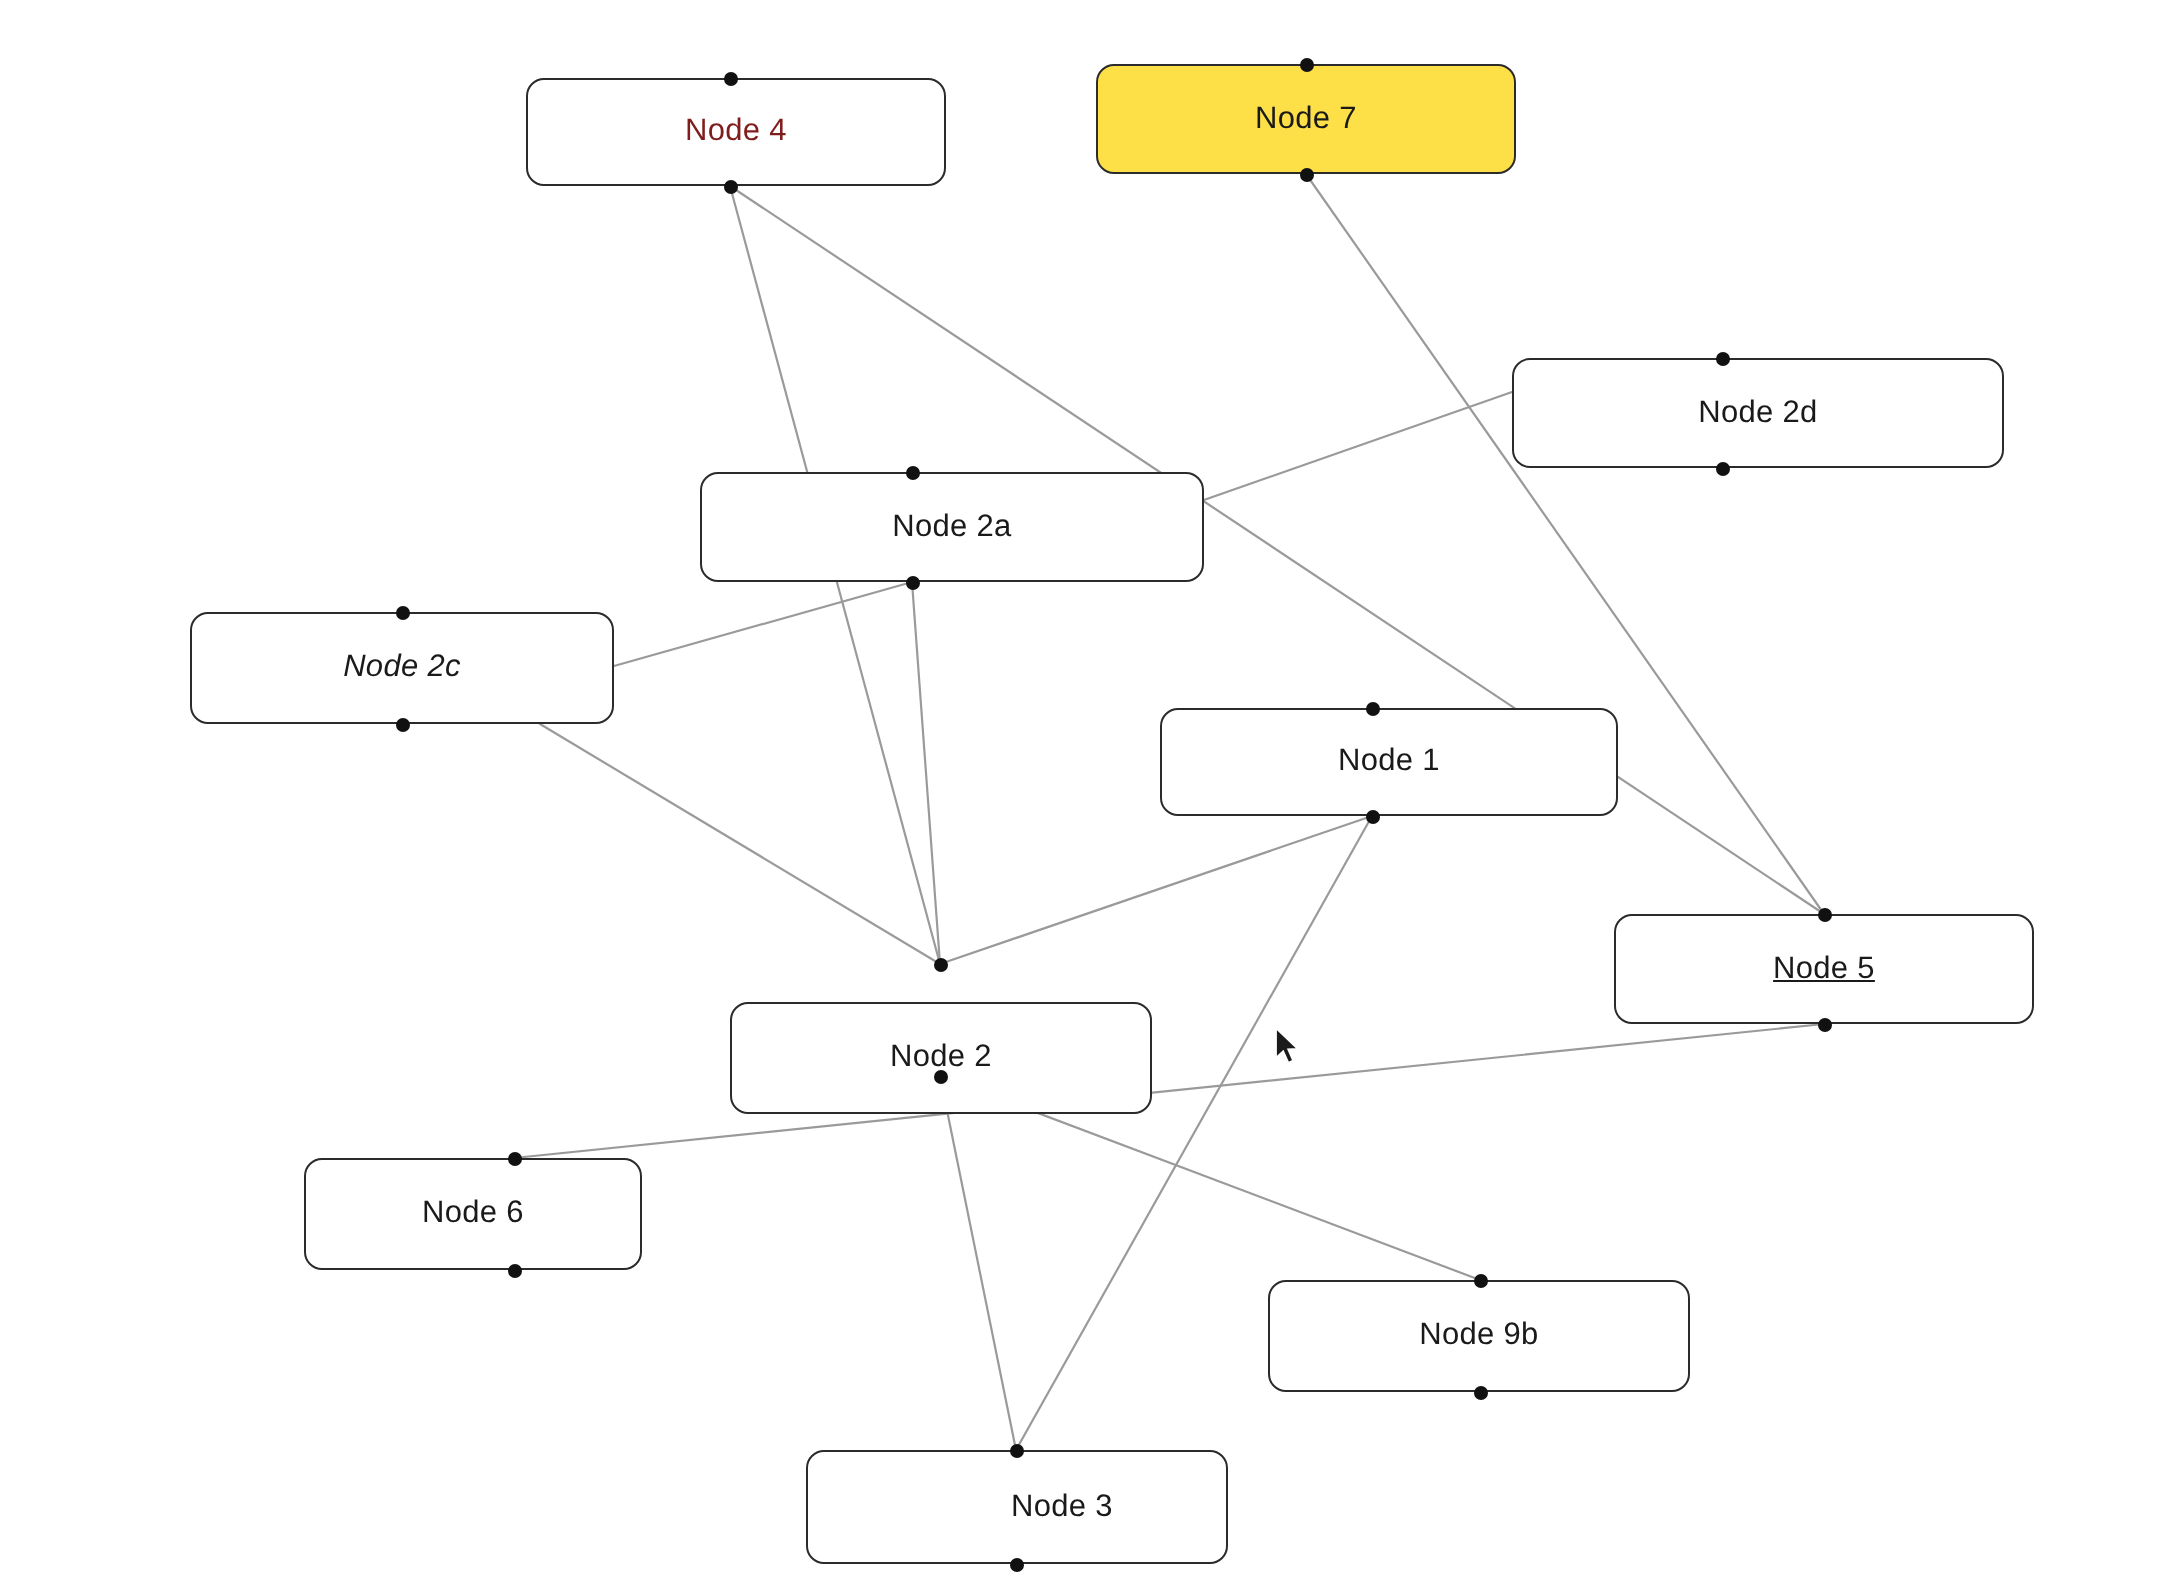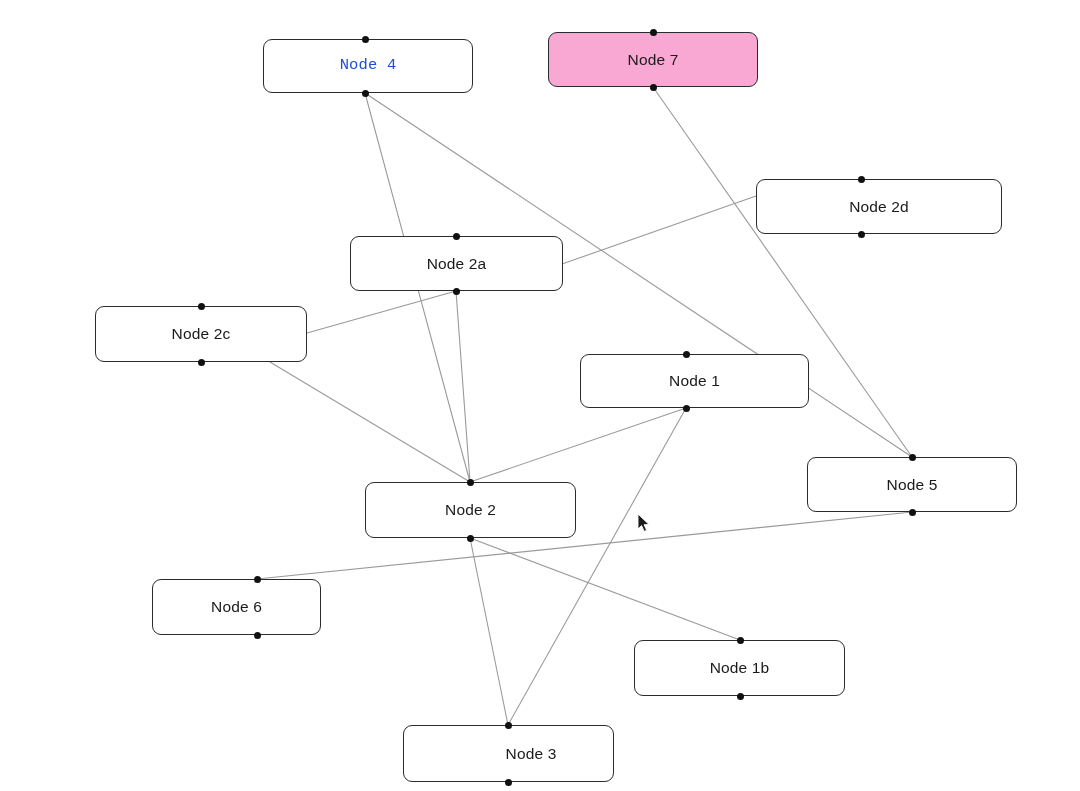--- a/index.html
+++ b/index.html
@@ -70,66 +70,66 @@
       <line x1="270" y1="362" x2="470" y2="482" stroke="#9a9a9a" stroke-width="1.1" stroke-linecap="round"></line>
       <line x1="686" y1="408" x2="470" y2="482" stroke="#9a9a9a" stroke-width="1.1" stroke-linecap="round"></line>
       <line x1="686" y1="408" x2="508" y2="725" stroke="#9a9a9a" stroke-width="1.1" stroke-linecap="round"></line>
       <line x1="912" y1="512" x2="257" y2="579" stroke="#9a9a9a" stroke-width="1.1" stroke-linecap="round"></line>
       <line x1="470" y1="538" x2="508" y2="725" stroke="#9a9a9a" stroke-width="1.1" stroke-linecap="round"></line>
       <line x1="470" y1="538" x2="740" y2="640" stroke="#9a9a9a" stroke-width="1.1" stroke-linecap="round"></line>
     </svg>
 
   <div id="node-layer">
       <div class="node" style="left: 263px; top: 39px; width: 210px; height: 54px; border-color: rgb(43, 43, 43); background: rgb(255, 255, 255);">
-        <span class="node-label" style="color: #1d4ed8; font-family: Liberation Mono, monospace;">Node 4</span>
+        <span class="node-label" style="color: #7f1d1d;">Node 4</span>
       </div>
       <div class="port" style="left: 365px; top: 39px; background: rgb(17, 17, 17);"></div>
       <div class="port" style="left: 365px; top: 93px; background: rgb(17, 17, 17);"></div>
-      <div class="node" style="left: 548px; top: 32px; width: 210px; height: 55px; border-color: rgb(43, 43, 43); background: #f9a8d4;">
+      <div class="node" style="left: 548px; top: 32px; width: 210px; height: 55px; border-color: rgb(43, 43, 43); background: #fde047;">
         <span class="node-label" style="color: rgb(26, 26, 26);">Node 7</span>
       </div>
       <div class="port" style="left: 653px; top: 32px; background: rgb(17, 17, 17);"></div>
       <div class="port" style="left: 653px; top: 87px; background: rgb(17, 17, 17);"></div>
       <div class="node" style="left: 756px; top: 179px; width: 246px; height: 55px; border-color: rgb(43, 43, 43); background: rgb(255, 255, 255);">
         <span class="node-label" style="color: rgb(26, 26, 26);">Node 2d</span>
       </div>
       <div class="port" style="left: 861px; top: 179px; background: rgb(17, 17, 17);"></div>
       <div class="port" style="left: 861px; top: 234px; background: rgb(17, 17, 17);"></div>
-      <div class="node" style="left: 350px; top: 236px; width: 213px; height: 55px; border-color: rgb(43, 43, 43); background: rgb(255, 255, 255); text-align: right;">
+      <div class="node" style="left: 350px; top: 236px; width: 252px; height: 55px; border-color: rgb(43, 43, 43); background: rgb(255, 255, 255); text-align: right;">
         <span class="node-label" style="color: rgb(26, 26, 26);">Node 2a</span>
       </div>
       <div class="port" style="left: 456px; top: 236px; background: rgb(17, 17, 17);"></div>
       <div class="port" style="left: 456px; top: 291px; background: rgb(17, 17, 17);"></div>
       <div class="node" style="left: 95px; top: 306px; width: 212px; height: 56px; border-color: rgb(43, 43, 43); background: rgb(255, 255, 255);">
-        <span class="node-label" style="color: rgb(26, 26, 26);">Node 2c</span>
+        <span class="node-label" style="color: rgb(26, 26, 26); font-style: italic;">Node 2c</span>
       </div>
       <div class="port" style="left: 201px; top: 306px; background: rgb(17, 17, 17);"></div>
       <div class="port" style="left: 201px; top: 362px; background: rgb(17, 17, 17);"></div>
       <div class="node" style="left: 580px; top: 354px; width: 229px; height: 54px; border-color: rgb(43, 43, 43); background: rgb(255, 255, 255);">
         <span class="node-label" style="color: rgb(26, 26, 26);">Node 1</span>
       </div>
       <div class="port" style="left: 686px; top: 354px; background: rgb(17, 17, 17);"></div>
       <div class="port" style="left: 686px; top: 408px; background: rgb(17, 17, 17);"></div>
       <div class="node" style="left: 807px; top: 457px; width: 210px; height: 55px; border-color: rgb(43, 43, 43); background: rgb(255, 255, 255);">
-        <span class="node-label" style="color: rgb(26, 26, 26);">Node 5</span>
+        <span class="node-label" style="color: rgb(26, 26, 26); text-decoration: underline;">Node 5</span>
       </div>
       <div class="port" style="left: 912px; top: 457px; background: rgb(17, 17, 17);"></div>
       <div class="port" style="left: 912px; top: 512px; background: rgb(17, 17, 17);"></div>
-      <div class="node" style="left: 365px; top: 482px; width: 211px; height: 56px; border-color: rgb(43, 43, 43); background: rgb(255, 255, 255);">
+      <div class="node" style="left: 365px; top: 501px; width: 211px; height: 56px; border-color: rgb(43, 43, 43); background: rgb(255, 255, 255);">
         <span class="node-label" style="color: rgb(26, 26, 26);">Node 2</span>
       </div>
       <div class="port" style="left: 470px; top: 482px; background: rgb(17, 17, 17);"></div>
       <div class="port" style="left: 470px; top: 538px; background: rgb(17, 17, 17);"></div>
       <div class="node" style="left: 152px; top: 579px; width: 169px; height: 56px; border-color: rgb(43, 43, 43); background: rgb(255, 255, 255);">
         <span class="node-label" style="color: rgb(26, 26, 26);">Node 6</span>
       </div>
       <div class="port" style="left: 257px; top: 579px; background: rgb(17, 17, 17);"></div>
       <div class="port" style="left: 257px; top: 635px; background: rgb(17, 17, 17);"></div>
       <div class="node" style="left: 634px; top: 640px; width: 211px; height: 56px; border-color: rgb(43, 43, 43); background: rgb(255, 255, 255);">
-        <span class="node-label" style="color: rgb(26, 26, 26);">Node 1b</span>
+        <span class="node-label" style="color: rgb(26, 26, 26);">Node 9b</span>
       </div>
       <div class="port" style="left: 740px; top: 640px; background: rgb(17, 17, 17);"></div>
       <div class="port" style="left: 740px; top: 696px; background: rgb(17, 17, 17);"></div>
       <div class="node" style="left: 403px; top: 725px; width: 211px; height: 57px; border-color: rgb(43, 43, 43); background: rgb(255, 255, 255); padding-left: 45px;">
         <span class="node-label" style="color: rgb(26, 26, 26);">Node 3</span>
       </div>
       <div class="port" style="left: 508px; top: 725px; background: rgb(17, 17, 17);"></div>
       <div class="port" style="left: 508px; top: 782px; background: rgb(17, 17, 17);"></div>
     </div>
 

